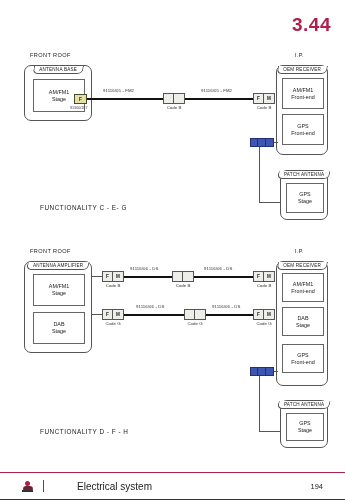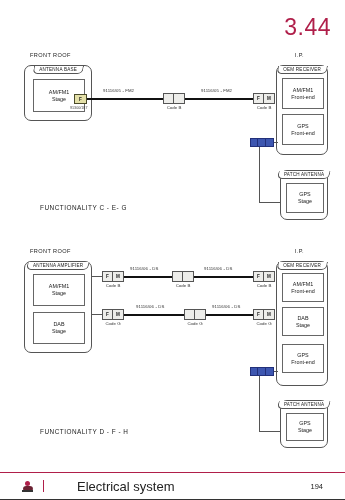--- a/index.html
+++ b/index.html
@@ -14,22 +14,22 @@
     font-family: "Liberation Sans", sans-serif;
     overflow: hidden;
     color: #1a1a1a;
   }
 
   
   .page-number {
     position: absolute;
     top: 14px;
     right: 14px;
-    font-size: 23px;
-    font-weight: normal;
+    font-size: 19px;
+    font-weight: bold;
     color: #b01f4a;
     letter-spacing: 0.5px;
   }
 
   
   .diagram {
     position: absolute;
     left: 18px;
     width: 312px;
   }
@@ -174,21 +174,21 @@
     width: 10px; height: 4px; border-radius: 4px 4px 1px 1px;
     background: #6b2233;
   }
   .footer-icon .base {
     position: absolute; bottom: 0; left: 0;
     width: 11px; height: 1.3px; background: #333;
   }
   .footer-divider {
     width: 1px; height: 12px; background: #b01f4a; margin: 0 9px 0 10px;
   }
-  .footer-title { font-size: 13px; color: #222; padding-left: 24px; }
+  .footer-title { font-size: 10px; color: #222; padding-left: 24px; }
   .footer-page {
     margin-left: auto; margin-right: 22px;
     font-size: 7.5px; color: #222;
   }
 </style>
 </head>
 <body>
 
 <div class="page-number">3.44</div>
 

